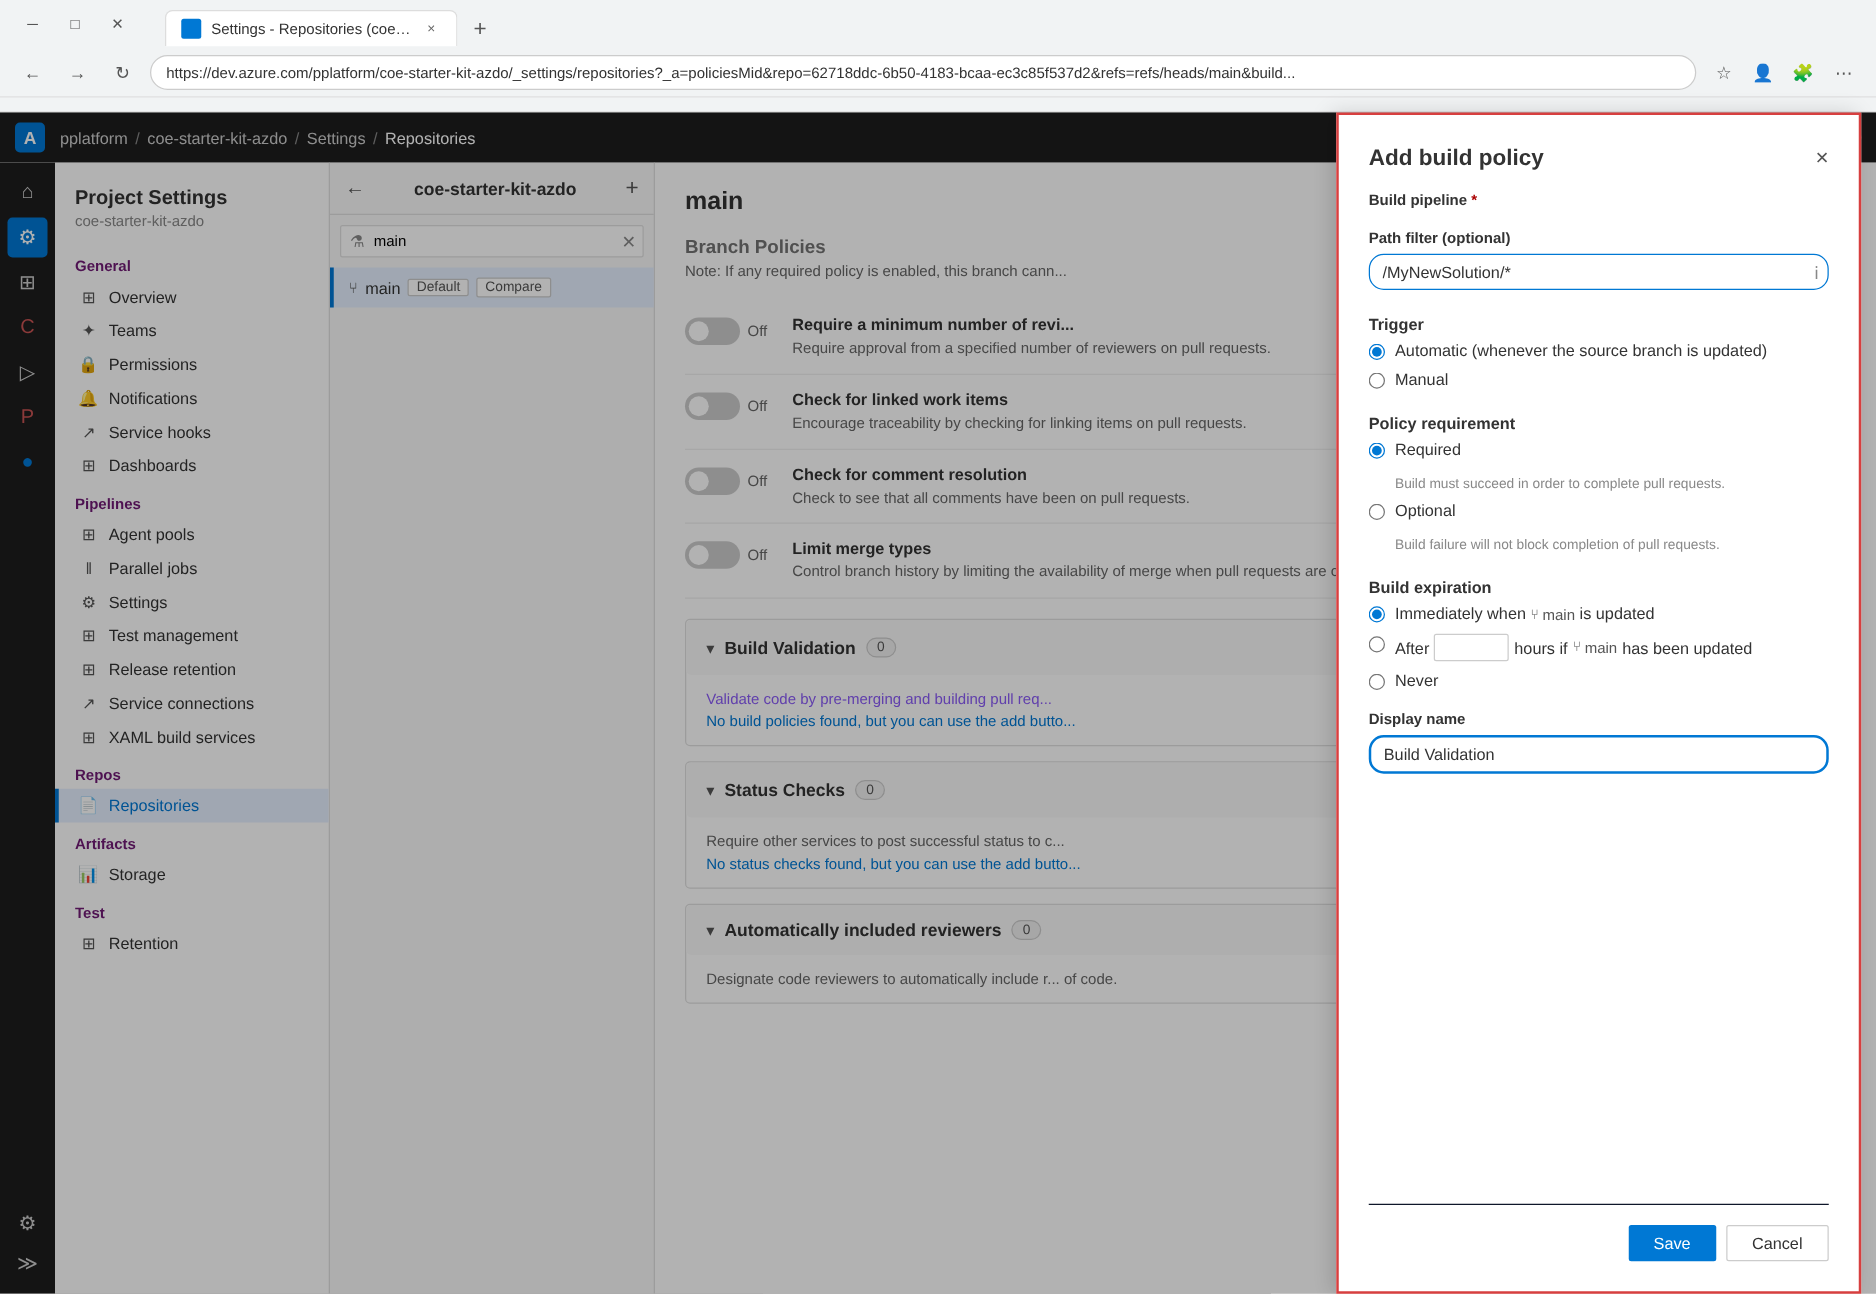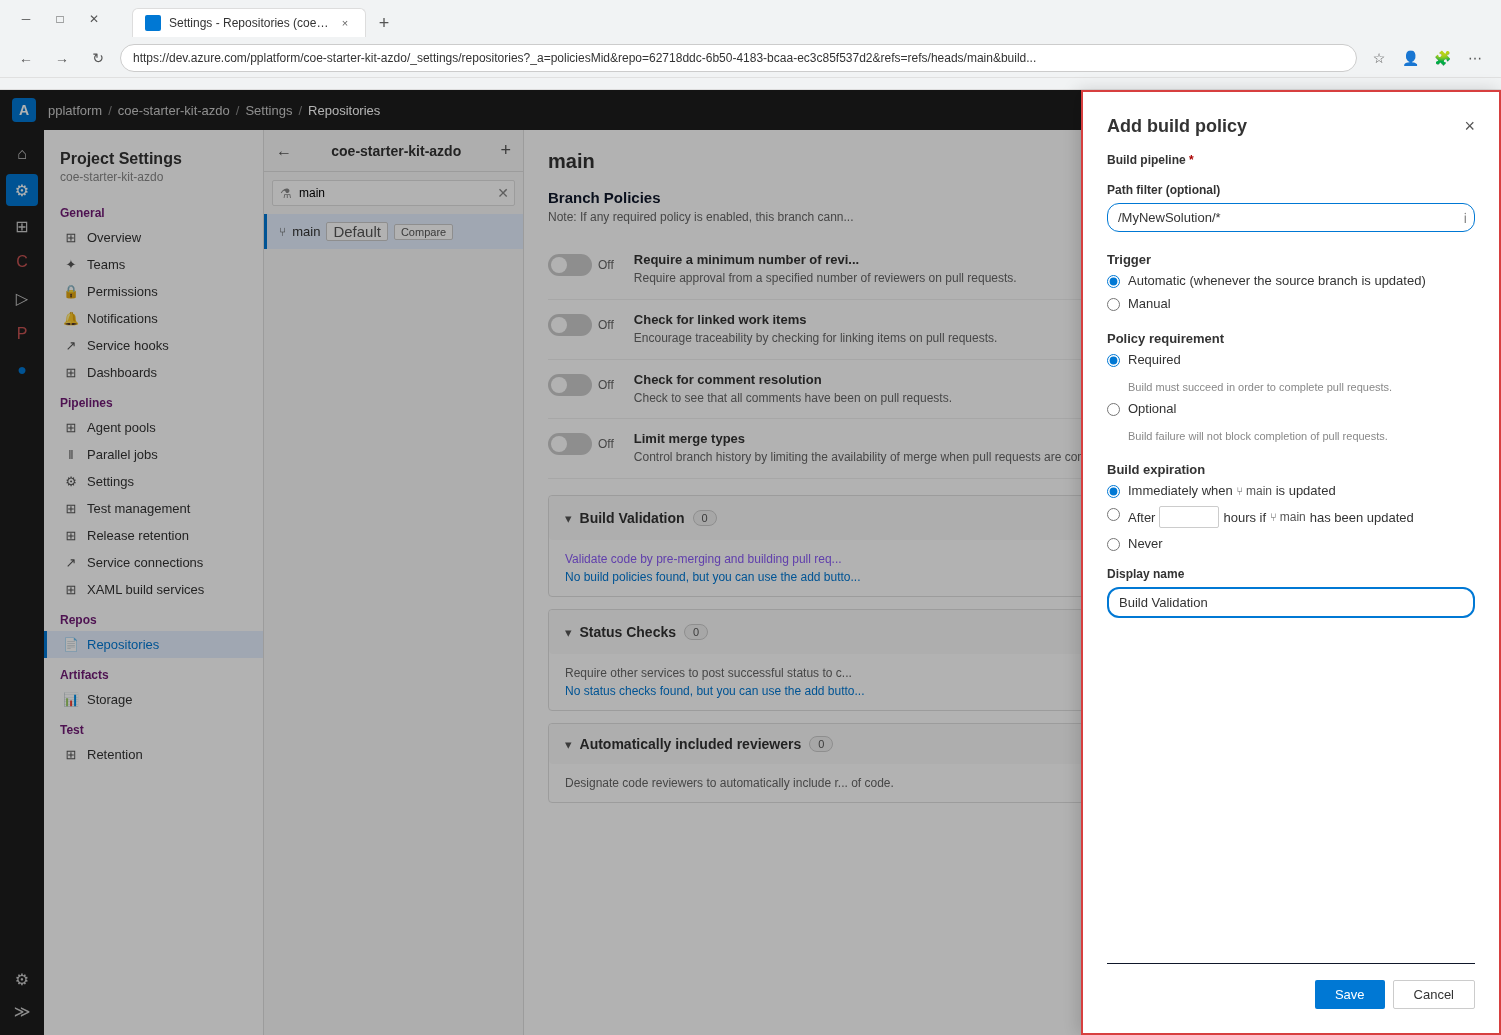--- a/index.html
+++ b/index.html
@@ -55,21 +55,21 @@
     .branch-panel-header { display: flex; align-items: center; justify-content: space-between; padding: 10px 12px; border-bottom: 1px solid #e0e0e0; }
     .branch-panel-back { background: transparent; border: none; cursor: pointer; font-size: 16px; color: #555; display: flex; align-items: center; }
     .branch-panel-title { font-size: 14px; font-weight: 600; color: #333; }
     .branch-panel-add { background: transparent; border: none; cursor: pointer; font-size: 18px; color: #555; display: flex; align-items: center; }
     .branch-search { margin: 8px; position: relative; }
     .branch-search-input { width: 100%; padding: 5px 28px 5px 8px; border: 1px solid #e0e0e0; border-radius: 2px; font-size: 12px; outline: none; background: white; }
     .branch-search-clear { position: absolute; right: 6px; top: 50%; transform: translateY(-50%); background: transparent; border: none; cursor: pointer; color: #888; font-size: 14px; }
     .branch-item { display: flex; align-items: center; gap: 6px; padding: 8px 12px; cursor: pointer; background: #e5f0ff; border-left: 3px solid #0078d4; }
     .branch-item-icon { font-size: 12px; color: #555; }
     .branch-name { font-size: 13px; font-weight: 500; color: #333; }
-    .branch-tag { font-size: 15px; padding: 0 6px; border: 1px solid #ccc; border-radius: 2px; color: #555; background: white; }
+    .branch-tag { font-size: 11px; padding: 0 6px; border: 1px solid #ccc; border-radius: 2px; color: #555; background: white; }
     .branch-compare { font-size: 11px; padding: 1px 6px; border: 1px solid #ccc; border-radius: 2px; color: #555; background: white; cursor: pointer; }
 
     
     .main-content { flex: 1; background: white; overflow-y: auto; padding: 20px 24px; }
     .main-title { font-size: 20px; font-weight: 600; color: #333; margin-bottom: 16px; }
     .policies-section { margin-top: 8px; }
     .section-note { font-size: 12px; color: #666; margin-bottom: 16px; }
     .policy-item { display: flex; align-items: flex-start; gap: 16px; padding: 12px 0; border-bottom: 1px solid #f0f0f0; }
     .toggle { position: relative; width: 44px; height: 22px; flex-shrink: 0; }
     .toggle input { opacity: 0; width: 0; height: 0; }
@@ -81,21 +81,21 @@
     .policy-text p { font-size: 12px; color: #666; line-height: 1.4; }
     .collapsible-section { margin-top: 16px; border: 1px solid #e0e0e0; border-radius: 4px; }
     .collapsible-header { display: flex; align-items: center; gap: 8px; padding: 12px 16px; cursor: pointer; background: #fafafa; border-radius: 4px; }
     .collapsible-title { font-size: 14px; font-weight: 600; color: #333; }
     .badge { font-size: 11px; background: #f0f0f0; border: 1px solid #ccc; border-radius: 10px; padding: 1px 8px; color: #555; }
     .collapsible-body { padding: 12px 16px; }
     .no-policies-text { font-size: 12px; color: #0078d4; margin-top: 4px; }
 
     
     .overlay { position: fixed; top: 90px; left: 0; right: 0; bottom: 0; background: rgba(0,0,0,0.3); z-index: 100; }
-    .modal { position: fixed; top: 90px; right: 0; width: 420px; bottom: 0; background: white; border: 2px solid #d73f3f; z-index: 200; overflow-y: auto; padding: 24px; display: flex; flex-direction: column; gap: 16px; box-shadow: -4px 0 16px rgba(0,0,0,0.15); }
+    .modal { position: fixed; top: 90px; right: 12px; width: 420px; bottom: 0; background: white; border: 2px solid #d73f3f; z-index: 200; overflow-y: auto; padding: 24px; display: flex; flex-direction: column; gap: 16px; box-shadow: -4px 0 16px rgba(0,0,0,0.15); }
     .modal-title { font-size: 18px; font-weight: 600; color: #333; }
     .modal-header { display: flex; align-items: center; justify-content: space-between; }
     .modal-close { background: transparent; border: none; cursor: pointer; font-size: 18px; color: #555; display: flex; align-items: center; justify-content: center; }
     .form-group { display: flex; flex-direction: column; gap: 6px; }
     .form-label { font-size: 12px; font-weight: 600; color: #333; }
     .form-label .required { color: #a00; }
     .form-select { padding: 6px 10px; border: 1px solid #ccc; border-radius: 2px; font-size: 13px; color: #333; background: white; cursor: pointer; appearance: none; width: 100%; position: relative; }
     .select-wrap { position: relative; }
     .select-wrap::after { content: '▾'; position: absolute; right: 10px; top: 50%; transform: translateY(-50%); pointer-events: none; color: #555; font-size: 12px; }
     .form-input { padding: 6px 10px; border: 1px solid #0078d4; border-radius: 12px; font-size: 13px; color: #333; background: white; width: 100%; outline: none; }
@@ -279,21 +279,21 @@
         <span class="branch-item-icon">⑂</span>
         <span class="branch-name">main</span>
         <span class="branch-tag">Default</span>
         <span class="branch-compare">Compare</span>
       </div>
     </div>
 
     <div class="main-content">
       <h1 class="main-title">main</h1>
       <div class="policies-section">
-        <h2 style="font-size:15px;font-weight:600;color:#0f172a;margin-bottom:4px;">Branch Policies</h2>
+        <h2 style="font-size:15px;font-weight:600;color:#737373;margin-bottom:4px;">Branch Policies</h2>
         <p class="section-note">Note: If any required policy is enabled, this branch cann...</p>
 
         <div class="policy-item">
           <div class="policy-toggle-wrap">
             <label class="toggle">
               <input type="checkbox" style="">
               <span class="toggle-slider"></span>
             </label>
             <span class="toggle-off-label">Off</span>
           </div>

